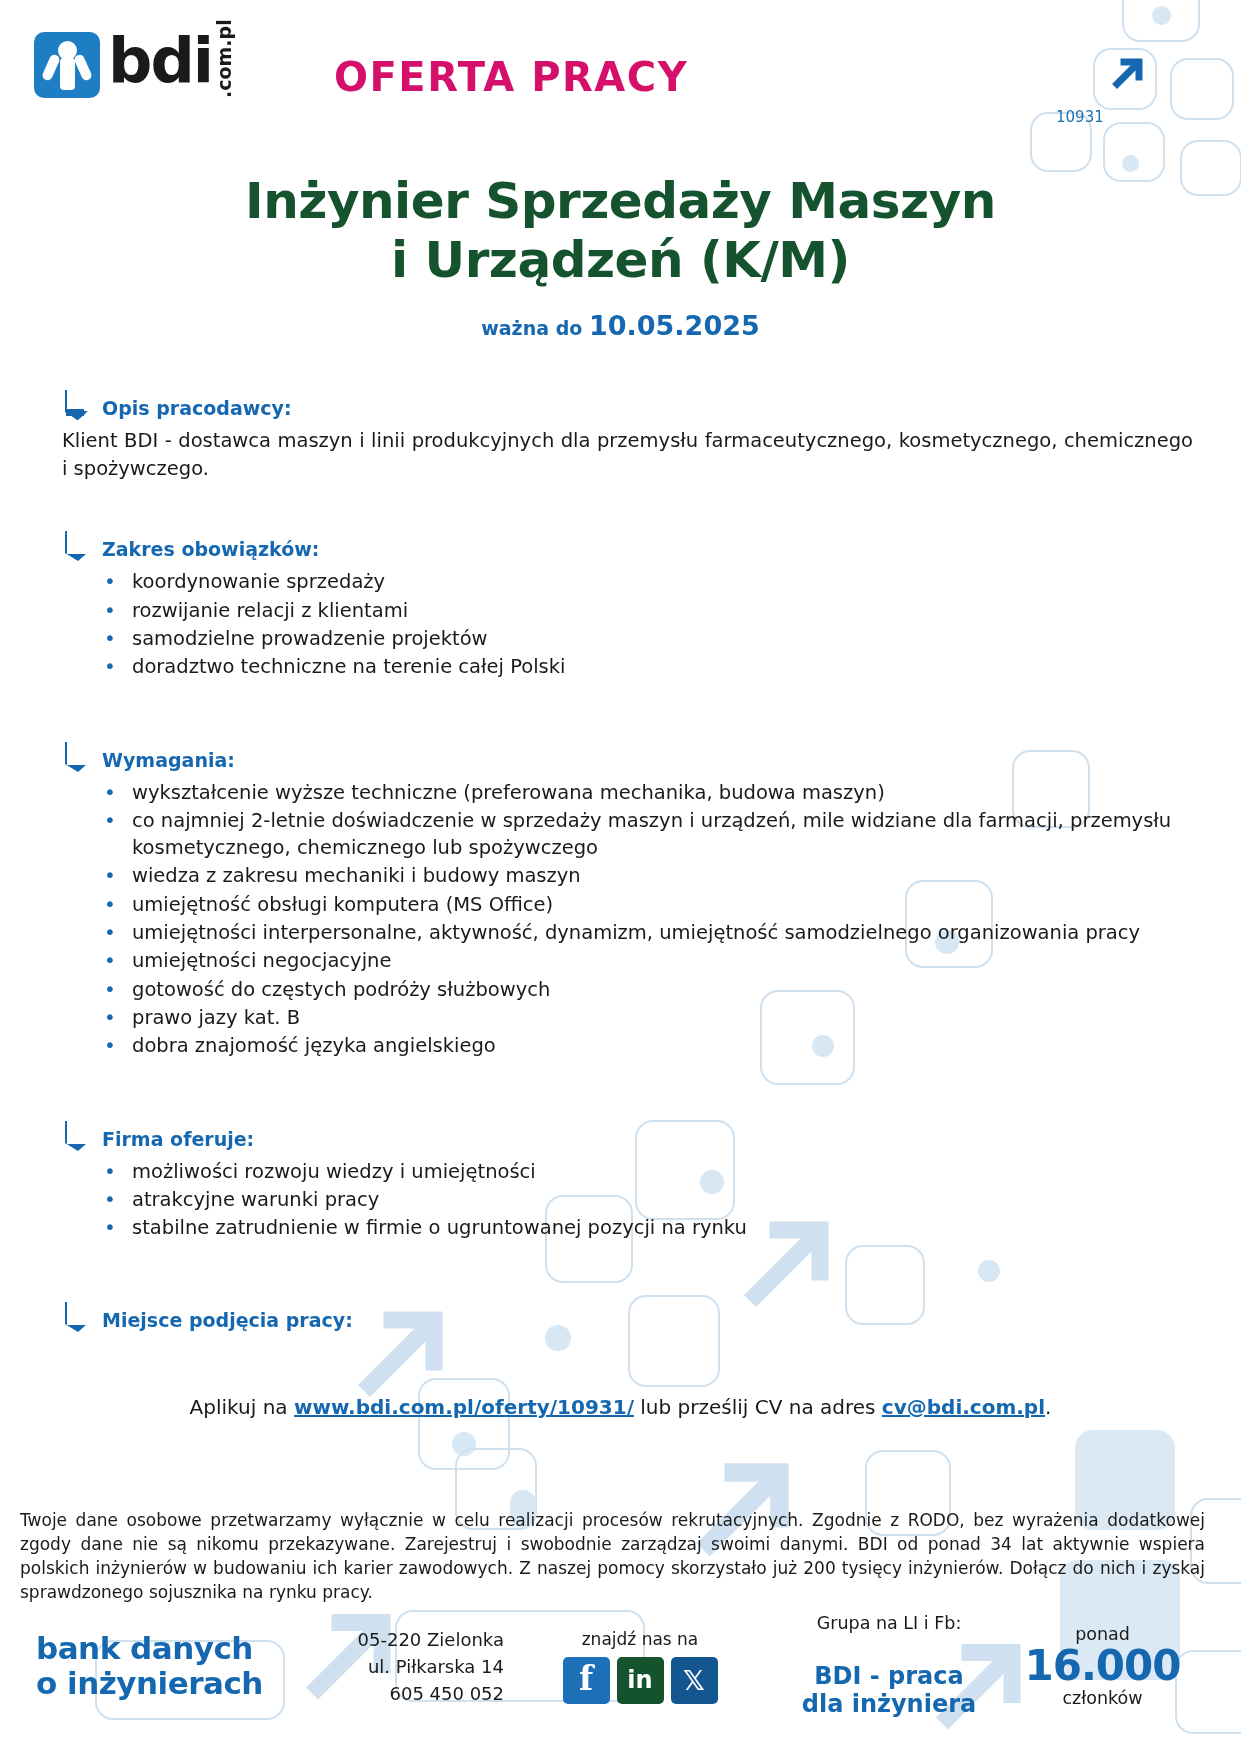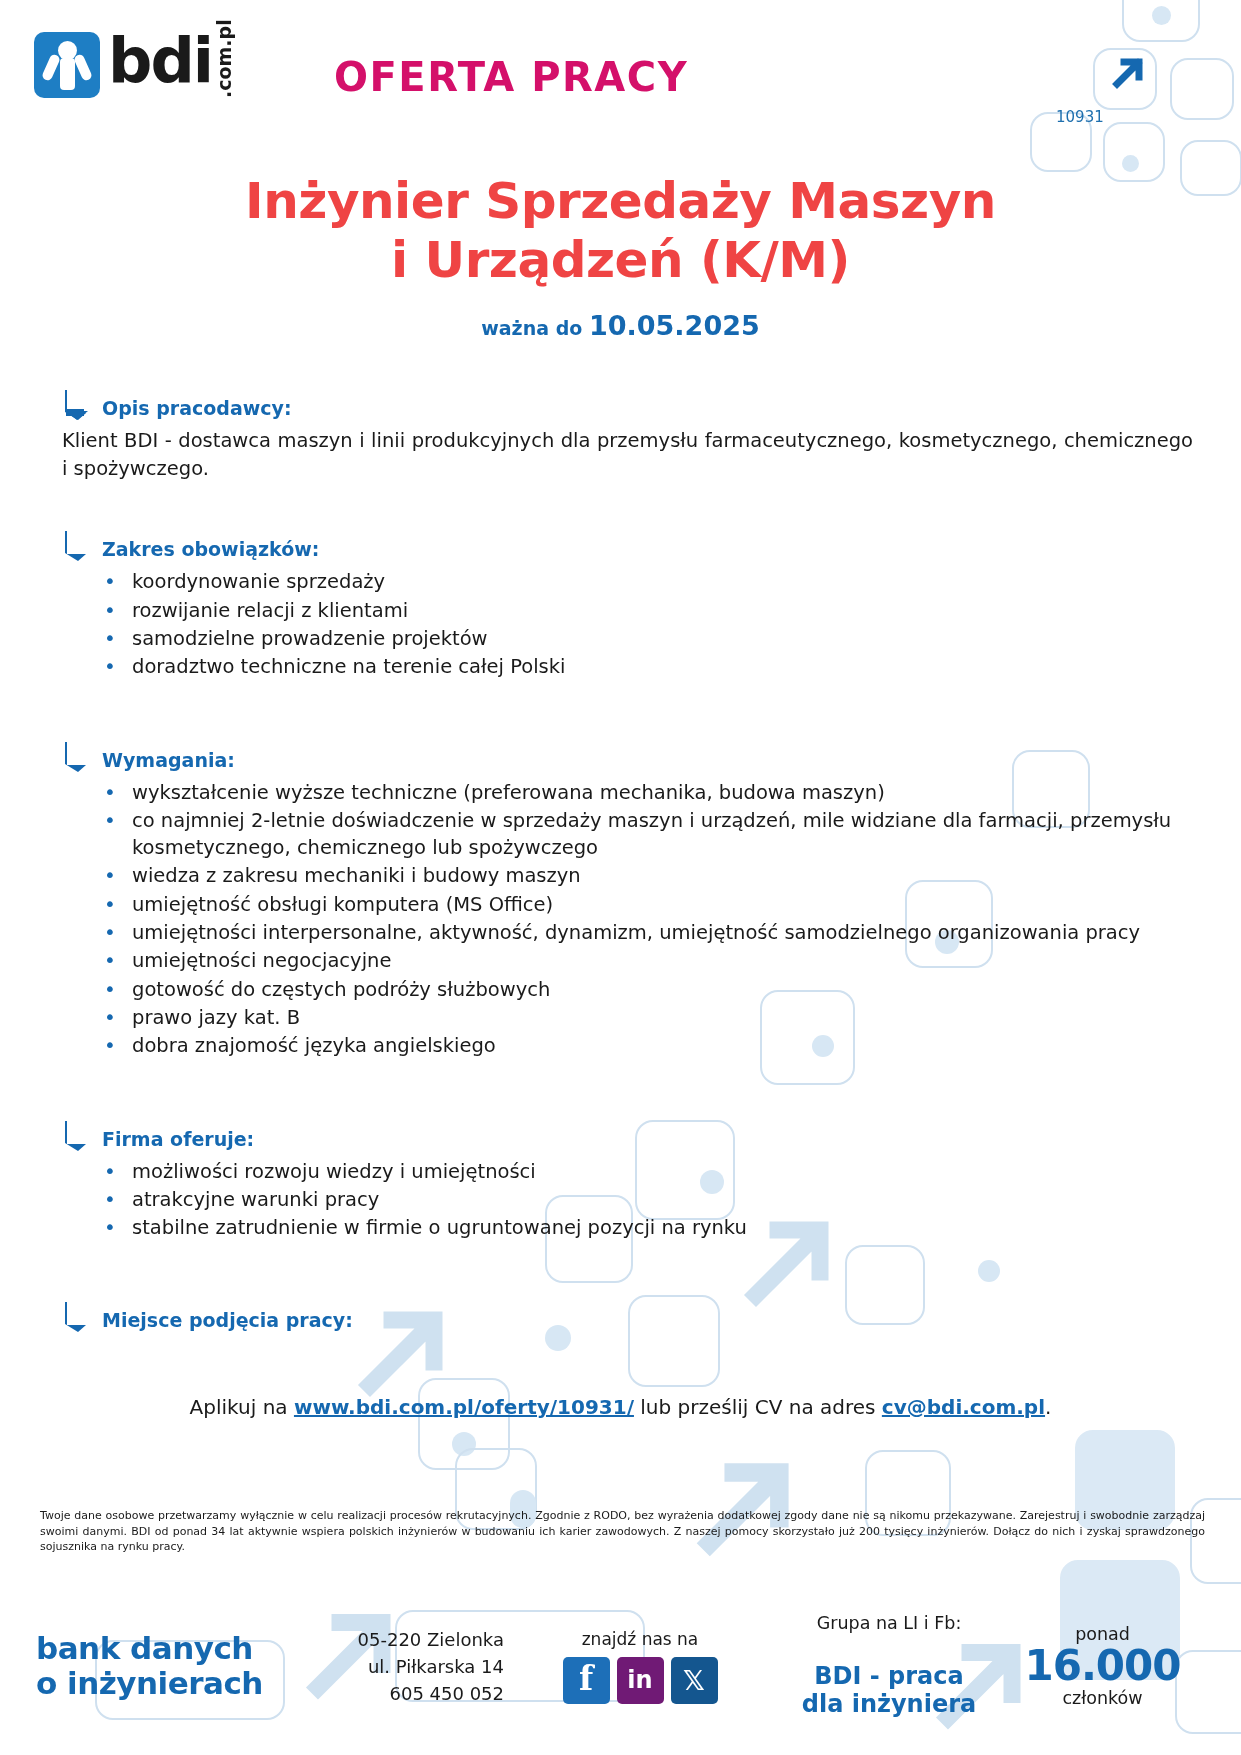--- a/index.html
+++ b/index.html
@@ -145,21 +145,21 @@
   
   .title-block {
     position: relative;
     z-index: 3;
     text-align: center;
     margin-top: 22px;
   }
   .job-title {
     font-size: 50px;
     font-weight: bold;
-    color: #ef4444;
+    color: #14532d;
     line-height: 1.18;
     letter-spacing: -0.5px;
   }
   .valid-line {
     margin-top: 20px;
     color: #1568b0;
     font-size: 19px;
     font-weight: bold;
   }
   .valid-line .valid-date {
@@ -240,25 +240,25 @@
   }
   .apply-line a {
     color: #1568b0;
     font-weight: bold;
     text-decoration: underline;
   }
 
   
   .gdpr {
     position: absolute;
-    left: 40px;
+    left: 20px;
     right: 36px;
     top: 1508px;
     z-index: 3;
-    font-size: 11px;
+    font-size: 17px;
     line-height: 1.42;
     text-align: justify;
     color: #1a1a1a;
   }
 
   
   .footer {
     position: absolute;
     left: 0;
     right: 0;
@@ -311,21 +311,21 @@
     width: 47px;
     height: 47px;
     border-radius: 5px;
     display: flex;
     align-items: center;
     justify-content: center;
     color: #ffffff;
     font-weight: bold;
   }
   .sicon.fb { background: #1d6fb8; font-size: 33px; font-family: "DejaVu Serif", serif; line-height: 1; padding-bottom: 4px;}
-  .sicon.li { background: #701a75; font-size: 24px; }
+  .sicon.li { background: #14532d; font-size: 24px; }
   .sicon.x  { background: #14568f; font-size: 27px; font-family: "DejaVu Sans", sans-serif; }
 
   .group {
     width: 250px;
     flex: none;
     text-align: center;
     margin-left: 14px;
   }
   .group .group-label {
     font-size: 17.5px;

